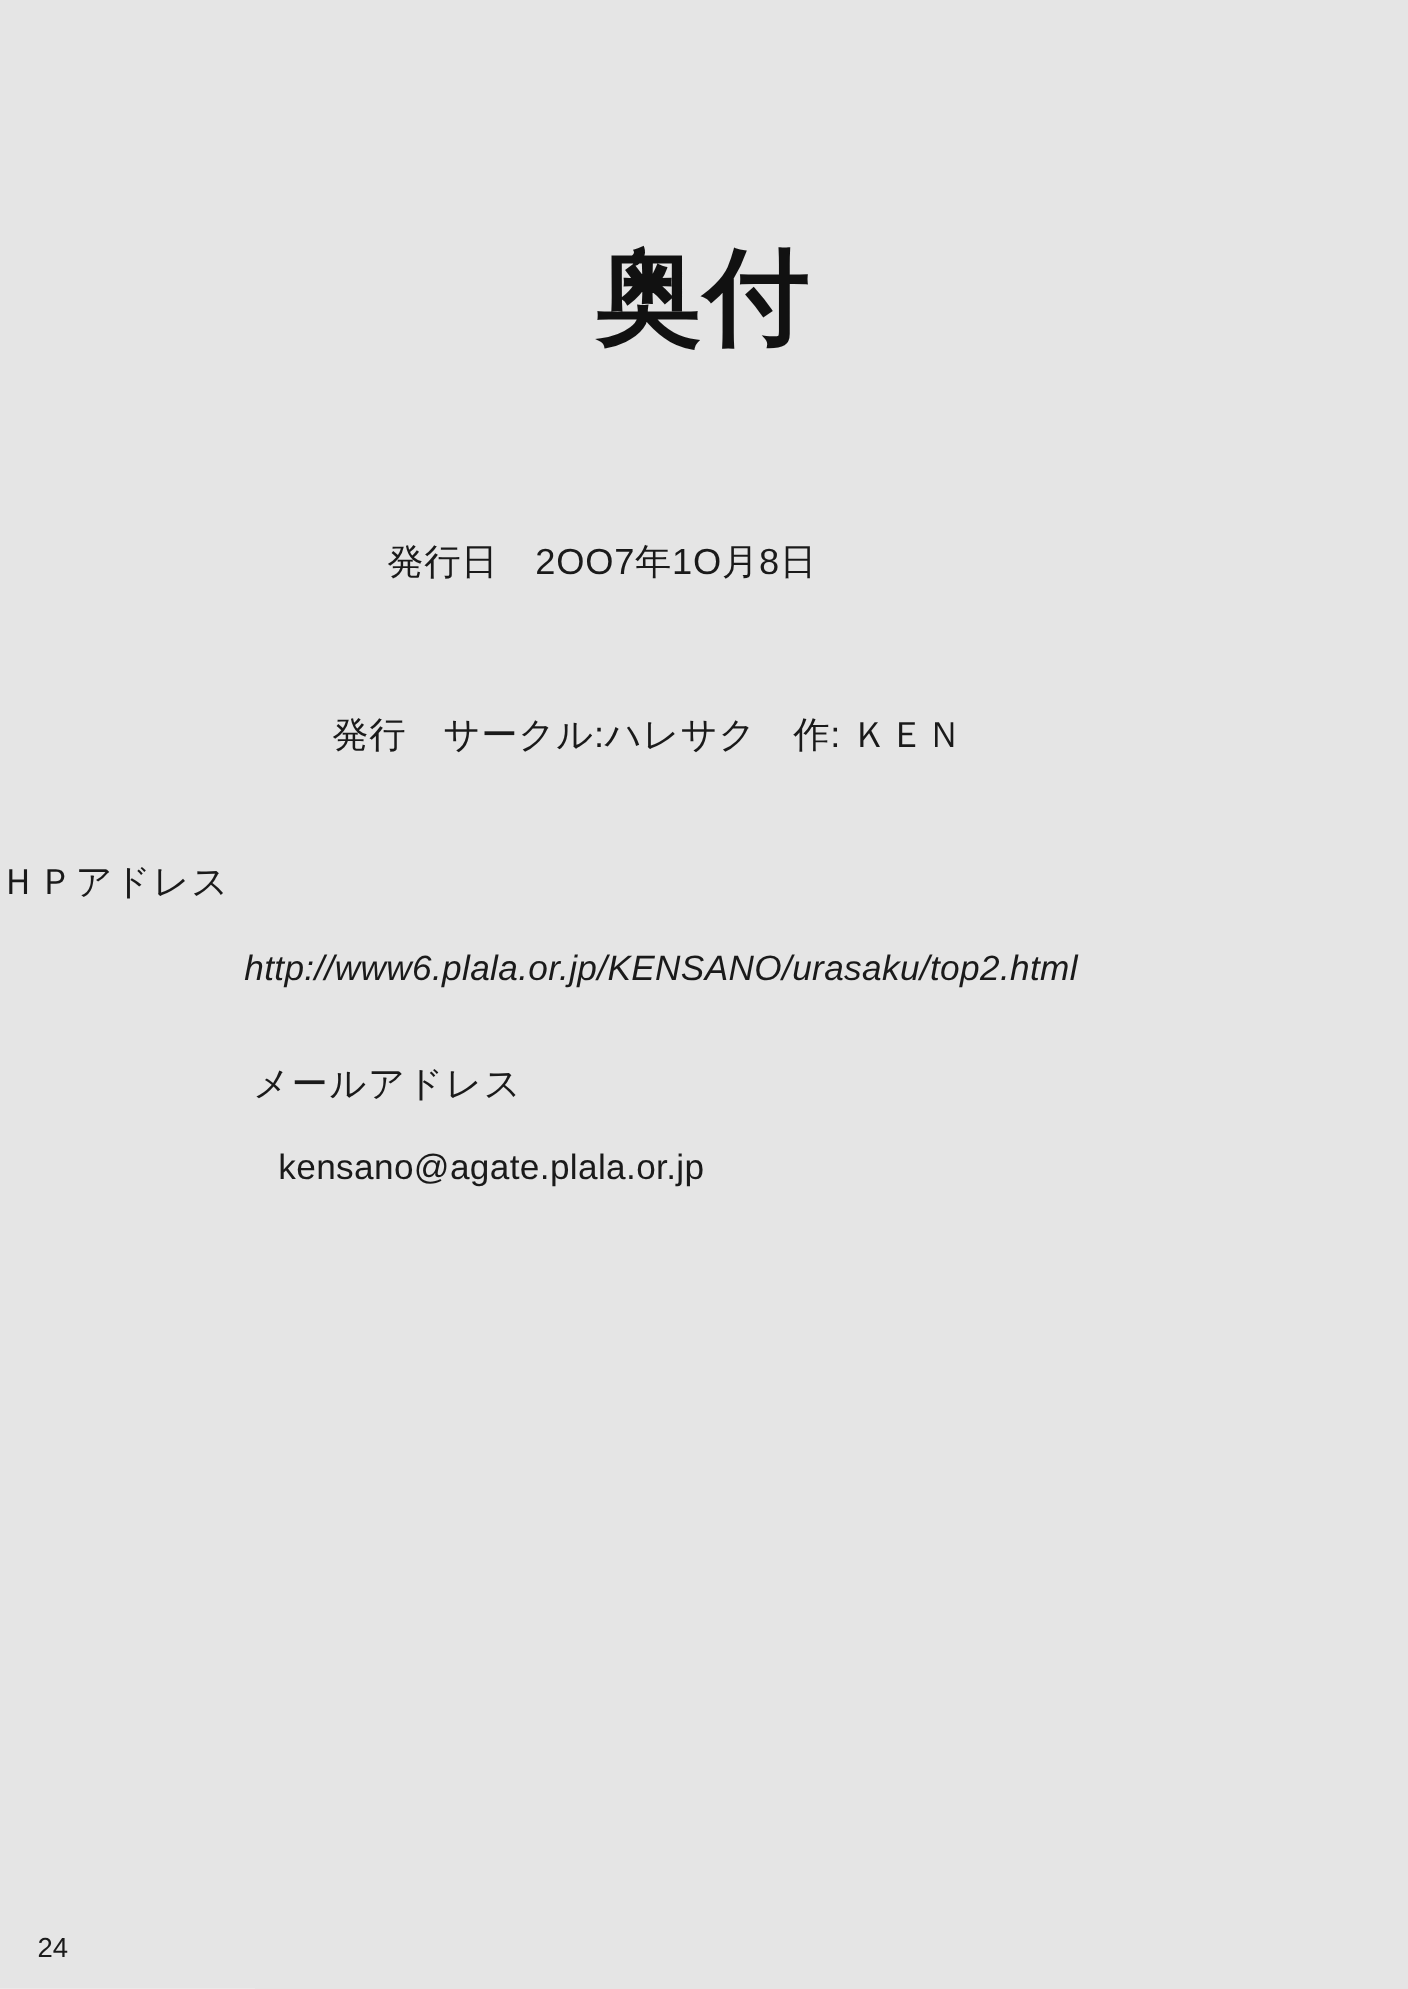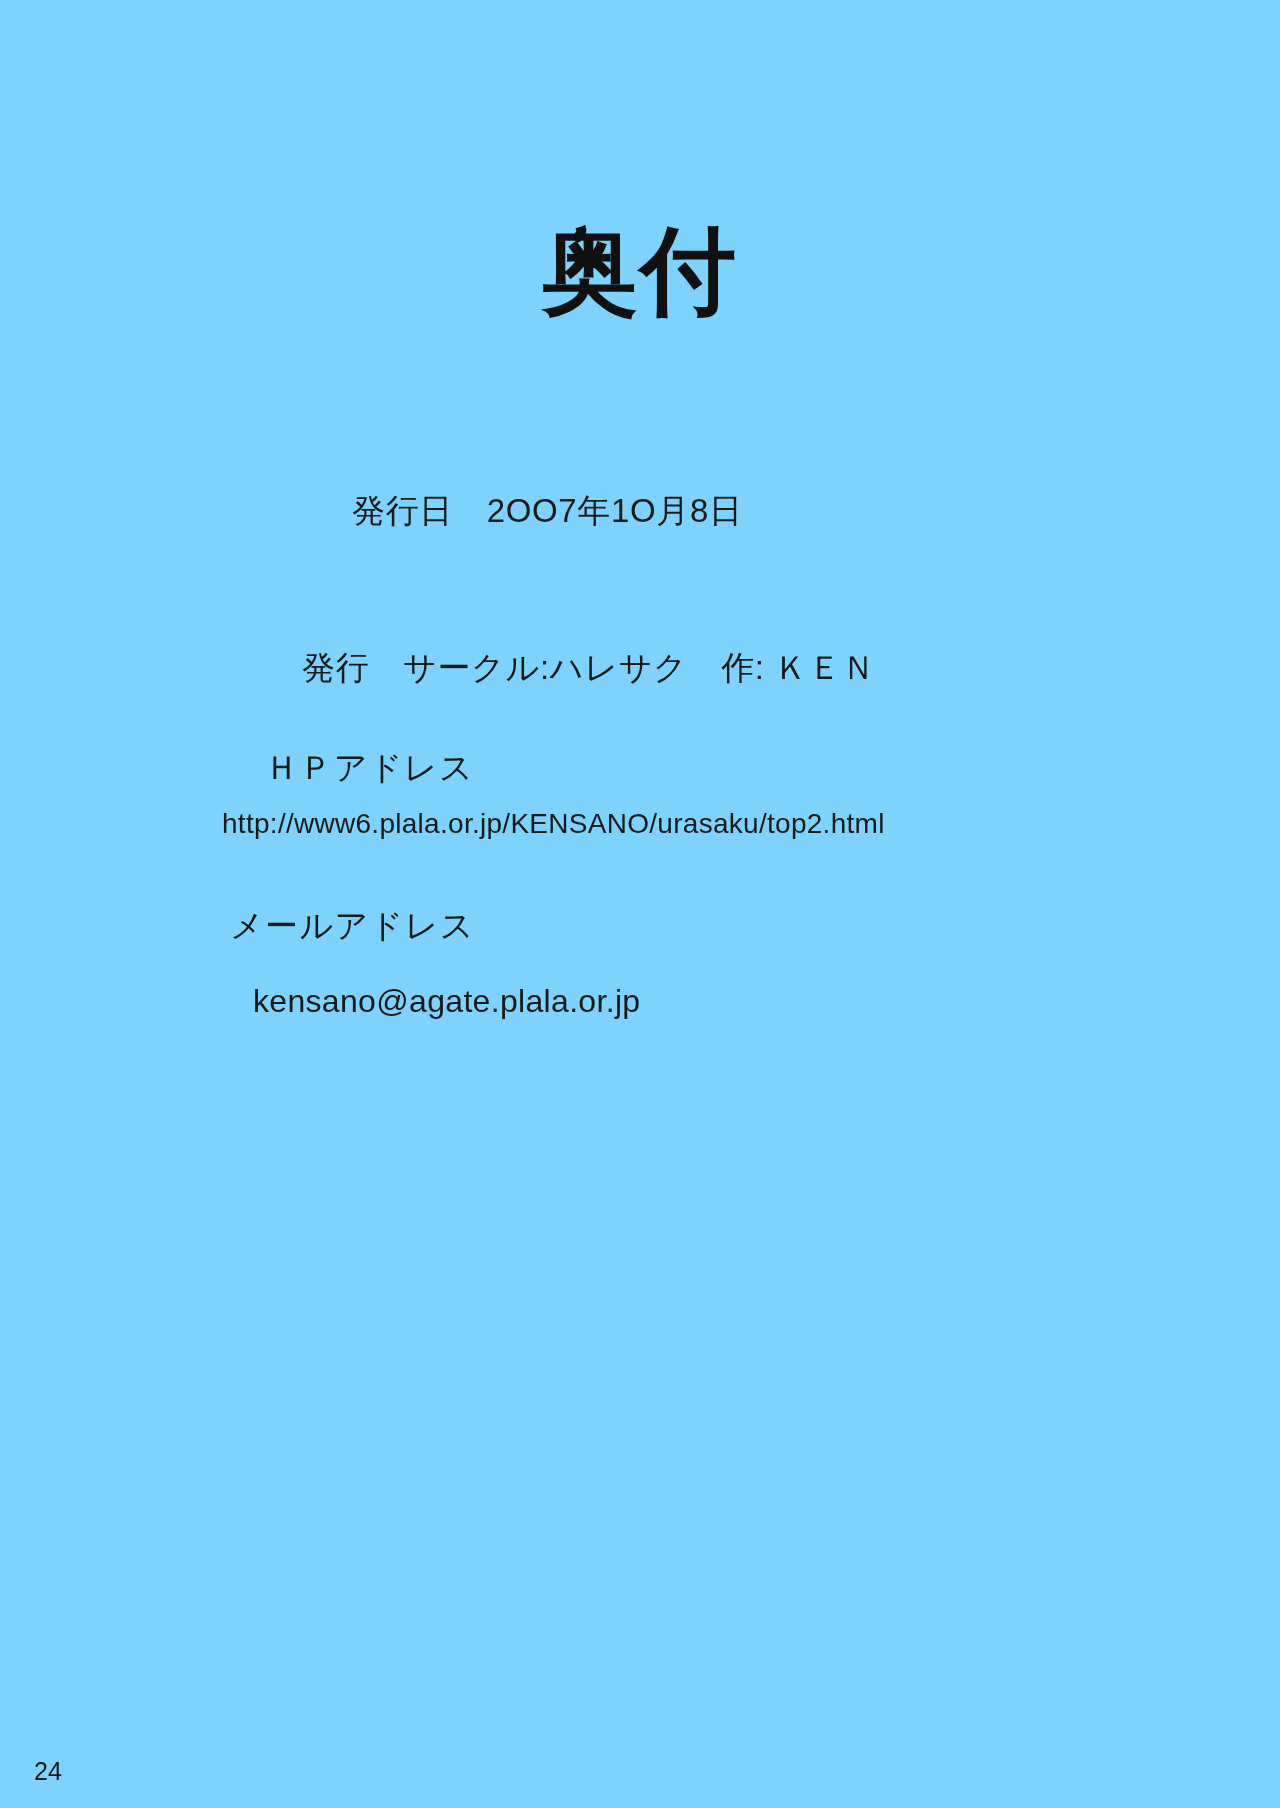--- a/index.html
+++ b/index.html
@@ -12,21 +12,21 @@
     height: 1808px;
     position: relative;
     font-family: "Liberation Sans", sans-serif;
     color: #1a1a1a;
     overflow: hidden;
   }
 
   .page {
     position: absolute;
     inset: 0;
-    background: #7dd3fc;
+    background: #e5e5e5;
   }
 
   .colophon-title {
     position: absolute;
     top: 218px;
     left: 0;
     width: 100%;
     text-align: center;
     font-size: 96px;
     line-height: 1.1;
@@ -55,30 +55,30 @@
     letter-spacing: 0.02em;
   }
 
   .line-publisher {
     margin-top: 111px;
     padding-left: 302px;
     letter-spacing: 0.02em;
   }
 
   .line-hp-label {
-    margin-top: 54px;
-    padding-left: 265px;
+    margin-top: 88px;
     letter-spacing: 0.04em;
   }
 
   .line-hp-url {
-    margin-top: 12px;
+    margin-top: 32px;
     padding-left: 222px;
-    font-size: 28px;
+    font-size: 32px;
     letter-spacing: 0.01em;
+    font-style: italic;
   }
 
   .line-mail-label {
     margin-top: 60px;
     padding-left: 230px;
     letter-spacing: 0.04em;
   }
 
   .line-mail-addr {
     margin-top: 30px;

